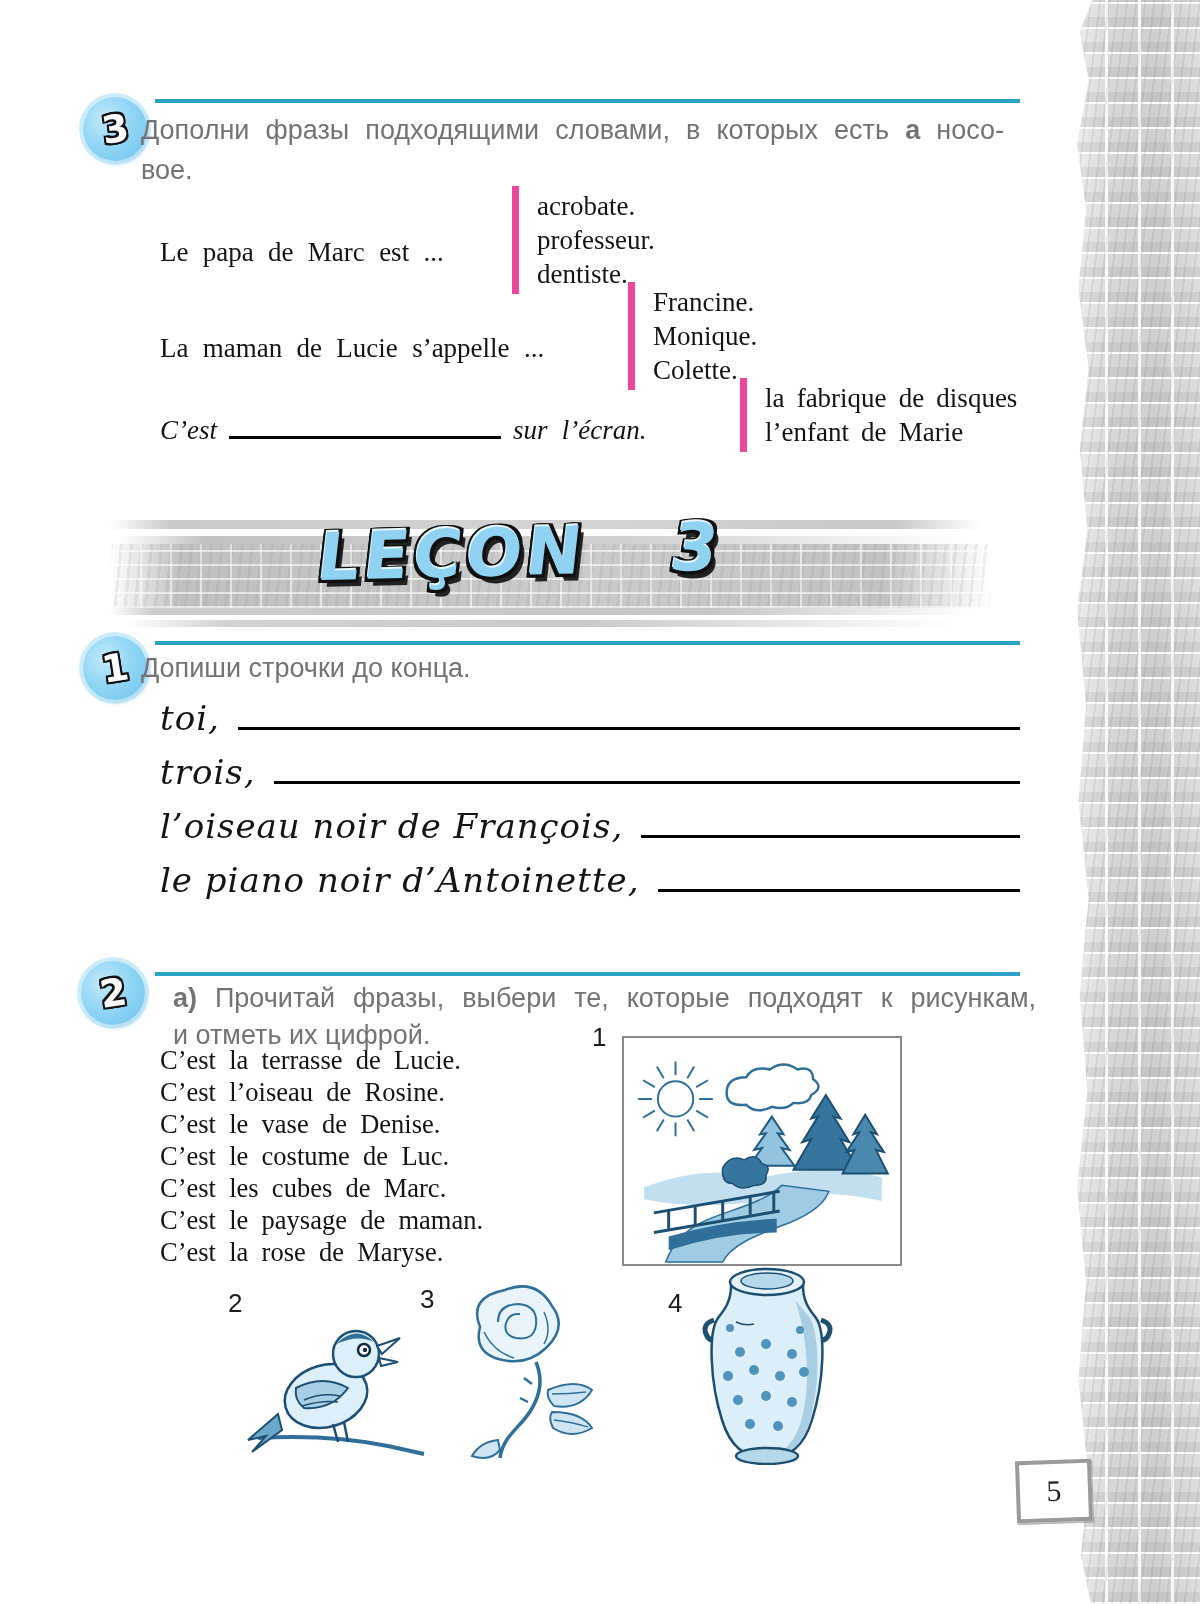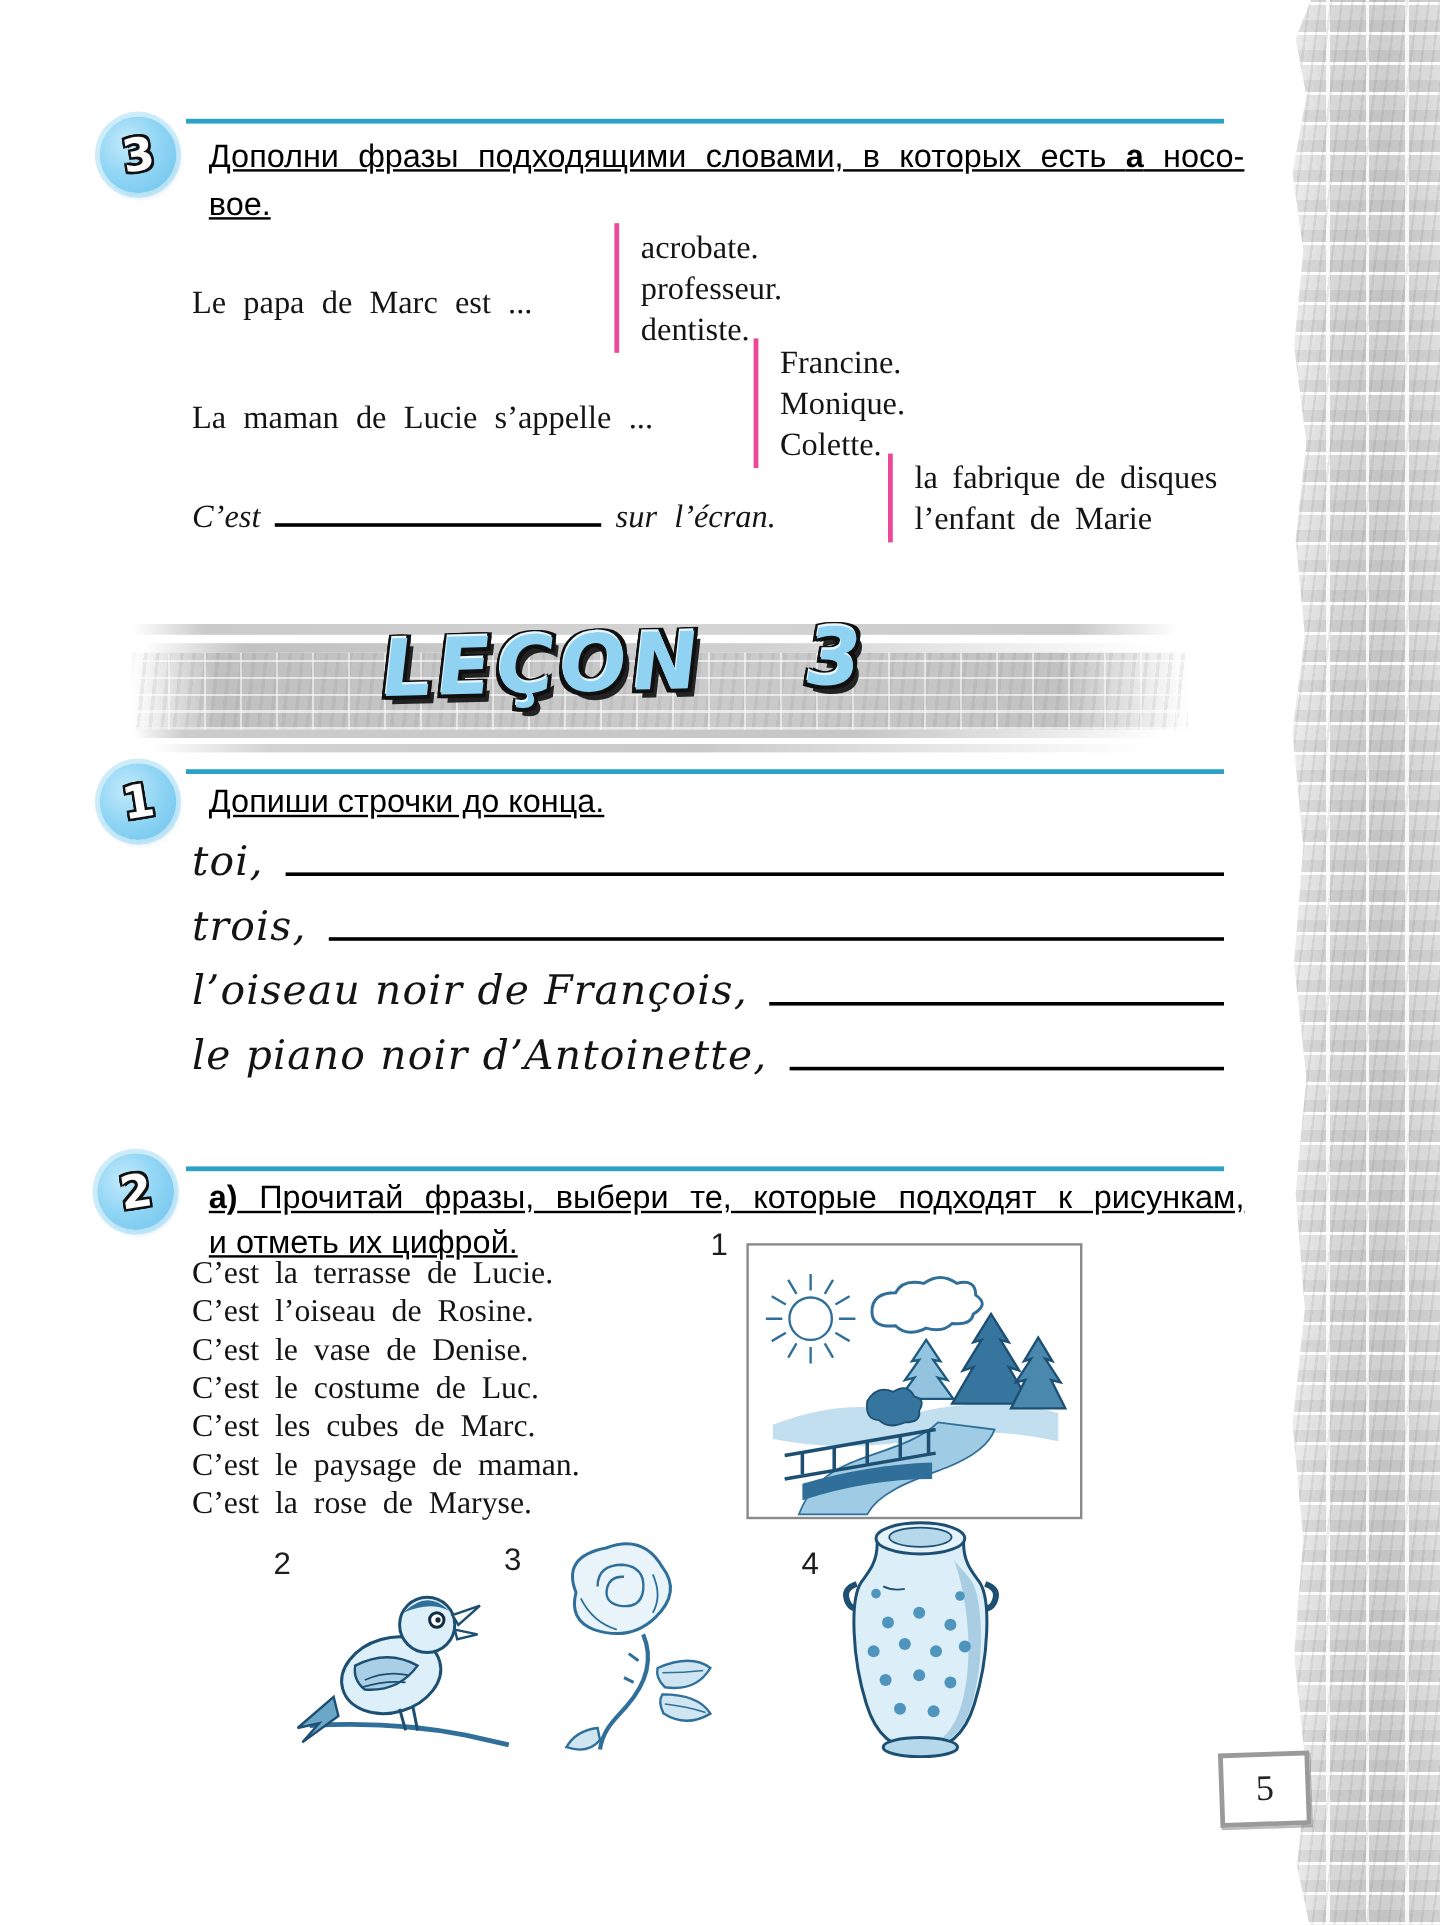--- a/index.html
+++ b/index.html
@@ -18,27 +18,27 @@
 
   
   .rule{position:absolute;left:155px;width:865px;height:4px;background:#2ba2c6;}
   .badge{position:absolute;width:64px;height:64px;border-radius:50%;
     background:radial-gradient(circle at 35% 35%,#c3eafb 0%,#92d6f5 45%,#6cc2ec 100%);
     box-shadow:0 0 0 4px rgba(146,214,245,.45), 2px 3px 5px rgba(110,180,220,.35);
     display:flex;align-items:center;justify-content:center;}
   .badge span{font:800 38px "DejaVu Sans",sans-serif;color:#fff;transform:rotate(-9deg);
     text-shadow:2px 0 0 #111,-2px 0 0 #111,0 2px 0 #111,0 -2px 0 #111,
                 2px 2px 0 #111,-2px -2px 0 #111,2px -2px 0 #111,-2px 2px 0 #111;}
-  .instr{position:absolute;left:174px;width:863px;font:27px/40px "Liberation Sans",sans-serif;color:#000000;text-decoration:underline;}
+  .instr{position:absolute;left:141px;width:863px;font:27px/40px "Liberation Sans",sans-serif;color:#737373;}
   .jline{text-align:justify;text-align-last:justify;}
 
   
   .match-row{position:absolute;left:160px;display:flex;align-items:center;}
   .mr-phrase{font:27px "Liberation Serif",serif;word-spacing:.28em;flex:0 0 auto;margin-top:24px;}
-  .mr-opts{border-left:4px solid #ec4899;padding:3px 0 3px 18px;font:27px/34px "Liberation Serif",serif;word-spacing:.2em;}
+  .mr-opts{border-left:7px solid #ec4899;padding:3px 0 3px 18px;font:27px/34px "Liberation Serif",serif;word-spacing:.2em;}
   .blank{display:inline-block;width:272px;border-bottom:3px solid #000;height:1.05em;margin:0 12px;}
 
   
   .banner{position:absolute;left:110px;top:506px;width:880px;height:128px;
     background:
       linear-gradient(90deg,rgba(190,190,190,0),#cacaca 7%,#d4d4d4 55%,#c8c8c8 90%,rgba(190,190,190,0)) 0 14px/99% 9px no-repeat,
       linear-gradient(90deg,rgba(190,190,190,0),#c2c2c2 10%,#d0d0d0 60%,rgba(190,190,190,0)) 10px 30px/96% 8px no-repeat,
       linear-gradient(90deg,rgba(190,190,190,0),#cccccc 5%,#c6c6c6 70%,rgba(190,190,190,0)) 0 100px/98% 9px no-repeat,
       linear-gradient(90deg,rgba(190,190,190,0),#d2d2d2 12%,#c9c9c9 55%,rgba(190,190,190,0)) 16px 114px/94% 7px no-repeat;}
   .banner::before{content:"";position:absolute;left:0;right:0;top:38px;bottom:26px;
@@ -142,21 +142,21 @@
   </div>
   <div class="cursive-line" style="top:852px;height:48px;">
     <span class="cursive">le piano noir d’Antoinette,</span>
     <span class="rule-line"></span>
   </div>
 
   <div class="rule" style="top:972px;"></div>
   <div class="badge" style="left:81px;top:961px;">
     <span>2</span>
   </div>
-  <div class="instr" style="top:980px;line-height:37px;">
+  <div class="instr" style="top:980px;line-height:37px;margin-left:32px;">
     <div class="jline"><b>а)</b><span> Прочитай фразы, выбери те, которые подходят к рисункам,</span></div>
     <div><span>и отметь их цифрой.</span></div>
   </div>
 
   <div class="phrases">
     <div>C’est la terrasse de Lucie.</div>
     <div>C’est l’oiseau de Rosine.</div>
     <div>C’est le vase de Denise.</div>
     <div>C’est le costume de Luc.</div>
     <div>C’est les cubes de Marc.</div>

